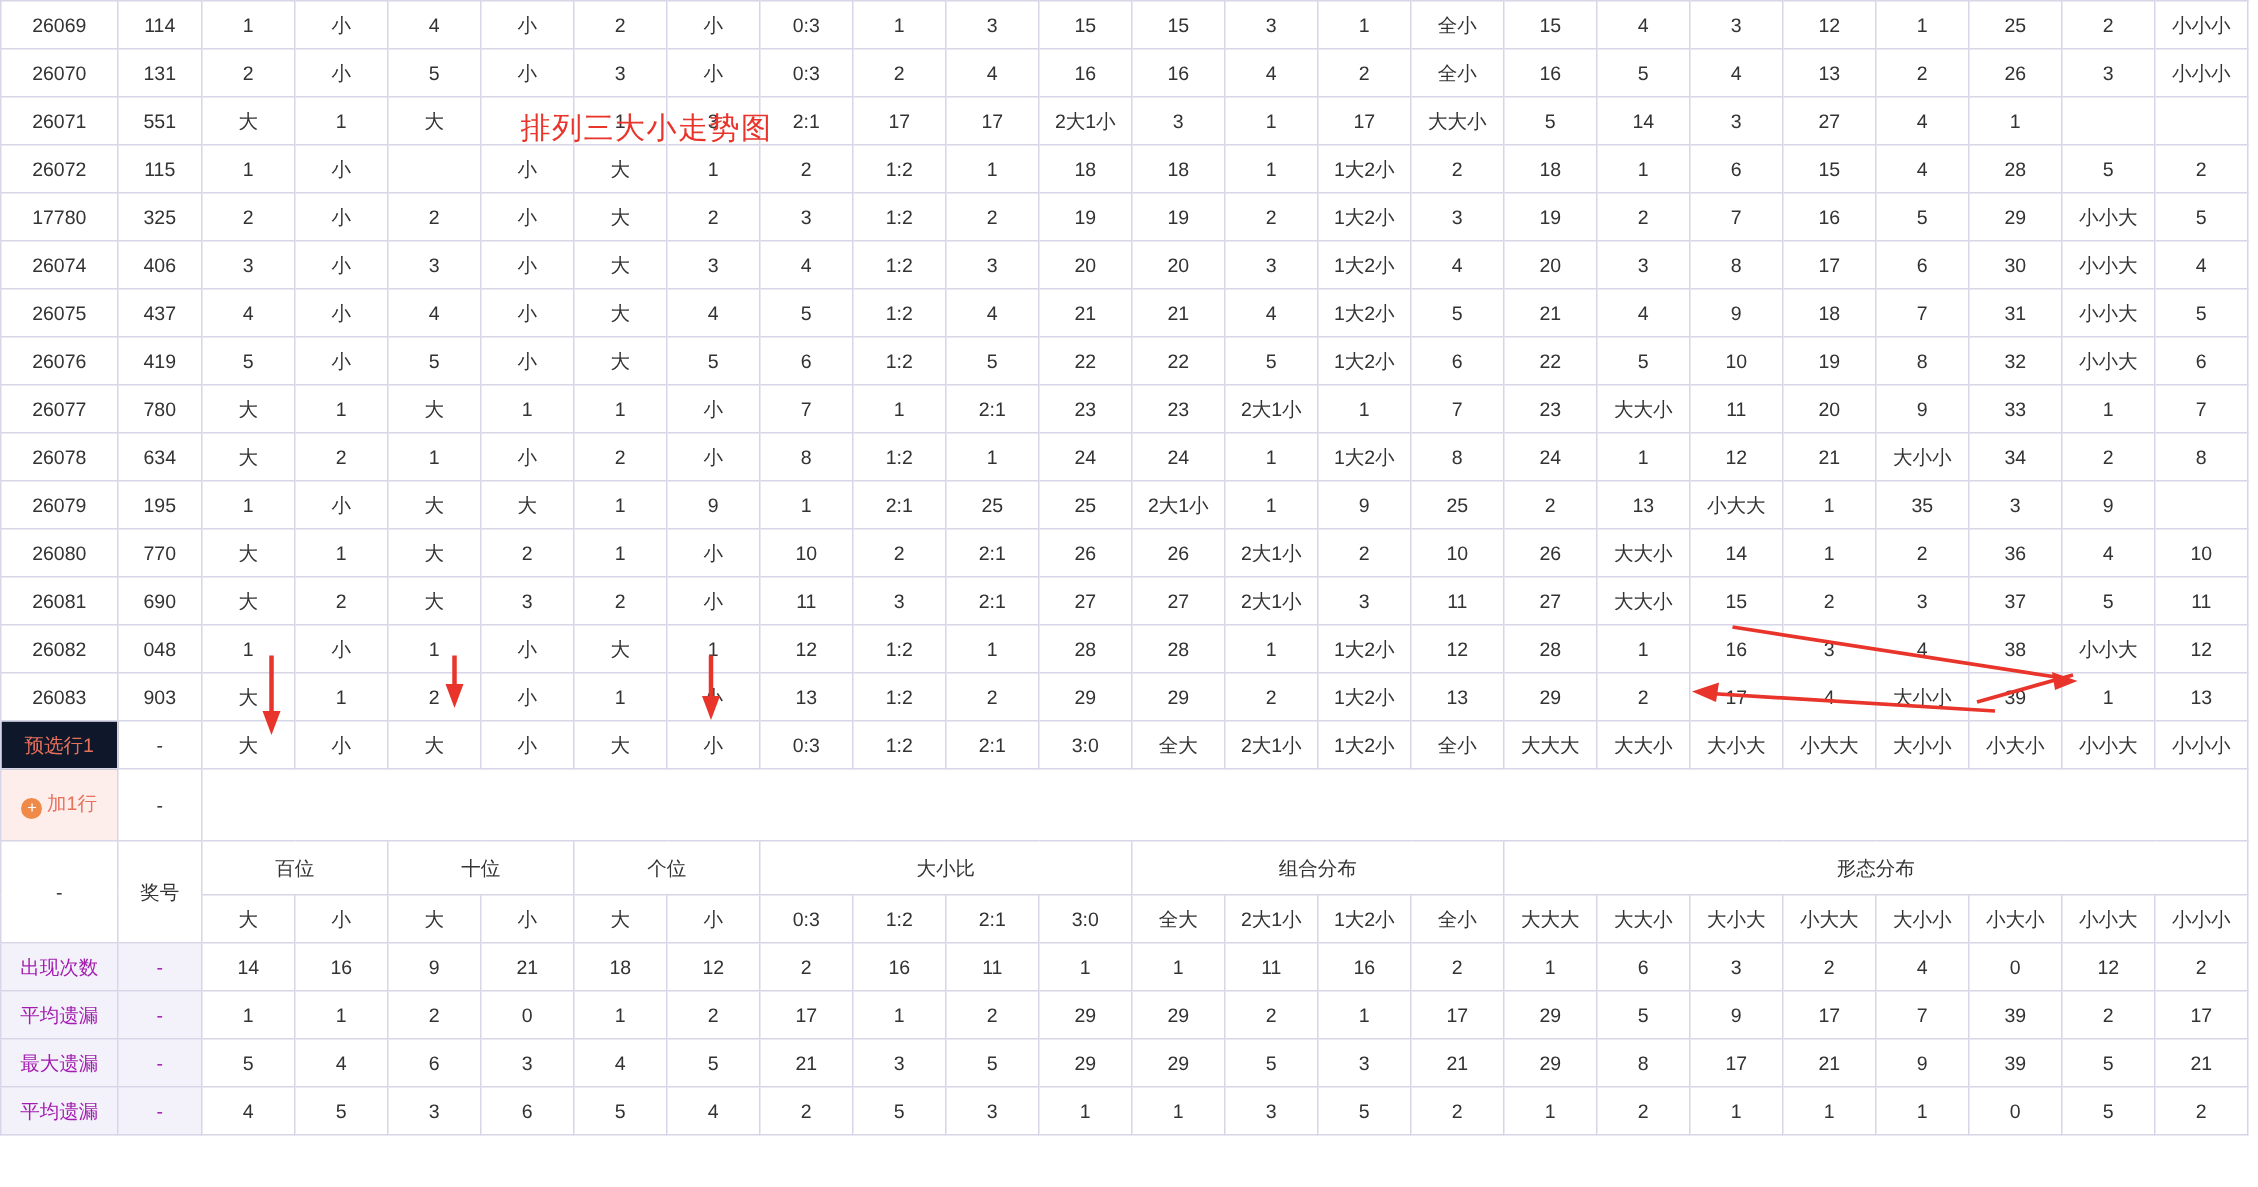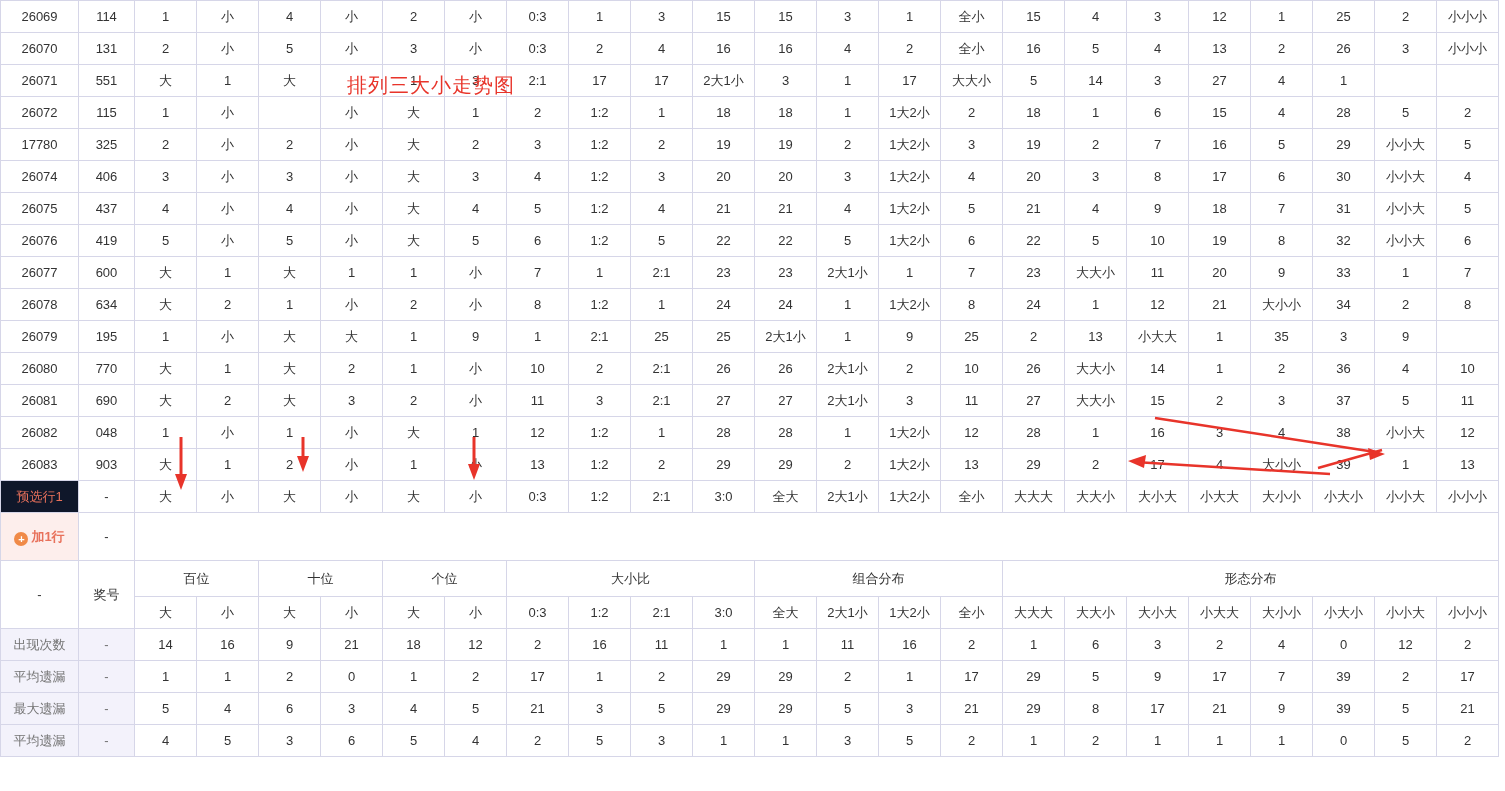--- a/index.html
+++ b/index.html
@@ -9,25 +9,25 @@
   table.grid td, table.grid th{border:1px solid #d6d6e8;text-align:center;vertical-align:middle;padding:0;height:31px;font-size:13px;font-weight:normal;color:#333;background:#fff;}
   .c-issue{background:#f3f2fb;color:#333;width:78px;}
   .c-num{width:56px;background:#fff;margin-top:12px;}
   .num-hl{background:#8fbc8f;color:#fff;font-weight:bold;}
   .cell-da{background:#e3d7f5;color:#5a35b0;}
   .cell-xiao{background:#fbd99a;color:#b06a00;}
   .blue-box{background:#5b4fcf;color:#fff;font-weight:bold;}
   .prerow td{background:#fdeeec;color:#f08a7a;}
   .prerow td.c-issue{background:#0f172a;color:#e8715b;}
   .addrow td{background:#fff;}
-  .addrow td.c-issue{background:#fdeeec;color:#e8715b;font-weight:bold;}
+  .addrow td.c-issue{background:#fdeeec;color:#e8715b;}
   .addrow .big{background:#fff;}
   .hdr td{background:#f3f2fb;color:#333;font-weight:normal;}
   .stat td{background:#fff;}
-  .stat .lbl{background:#f3f2fb;color:#737373;}
+  .stat .lbl{background:#f3f2fb;color:#a21caf;}
   .red{color:#d33b2f;}
   .blue{color:#2a6ce0;}
   .dark{color:#333;}
   .title-ov{position:absolute;left:347px;top:72px;color:#e8342a;font-size:20px;font-weight:normal;letter-spacing:1px;}
   .plus{display:inline-block;width:14px;height:14px;border-radius:50%;background:#f08a48;color:#fff;font-size:11px;line-height:14px;text-align:center;margin-right:3px;vertical-align:-2px;}
   svg.ov{position:absolute;left:0;top:0;width:1505px;height:791px;pointer-events:none;}
 </style>
 </head>
 <body>
 
@@ -264,21 +264,21 @@
           <td class="">5</td>
           <td class="">10</td>
           <td class="">19</td>
           <td class="">8</td>
           <td class="">32</td>
           <td class="blue-box">小小大</td>
           <td class="">6</td>
         </tr>
         <tr>
           <td class="c-issue">26077</td>
-          <td class="c-num">600</td>
+          <td class="c-num">780</td>
           <td class="cell-da">大</td>
           <td class="">1</td>
           <td class="cell-da">大</td>
           <td class="">1</td>
           <td class="">1</td>
           <td class="cell-xiao">小</td>
           <td class="">7</td>
           <td class="">1</td>
           <td class="blue-box">2:1</td>
           <td class="">23</td>

